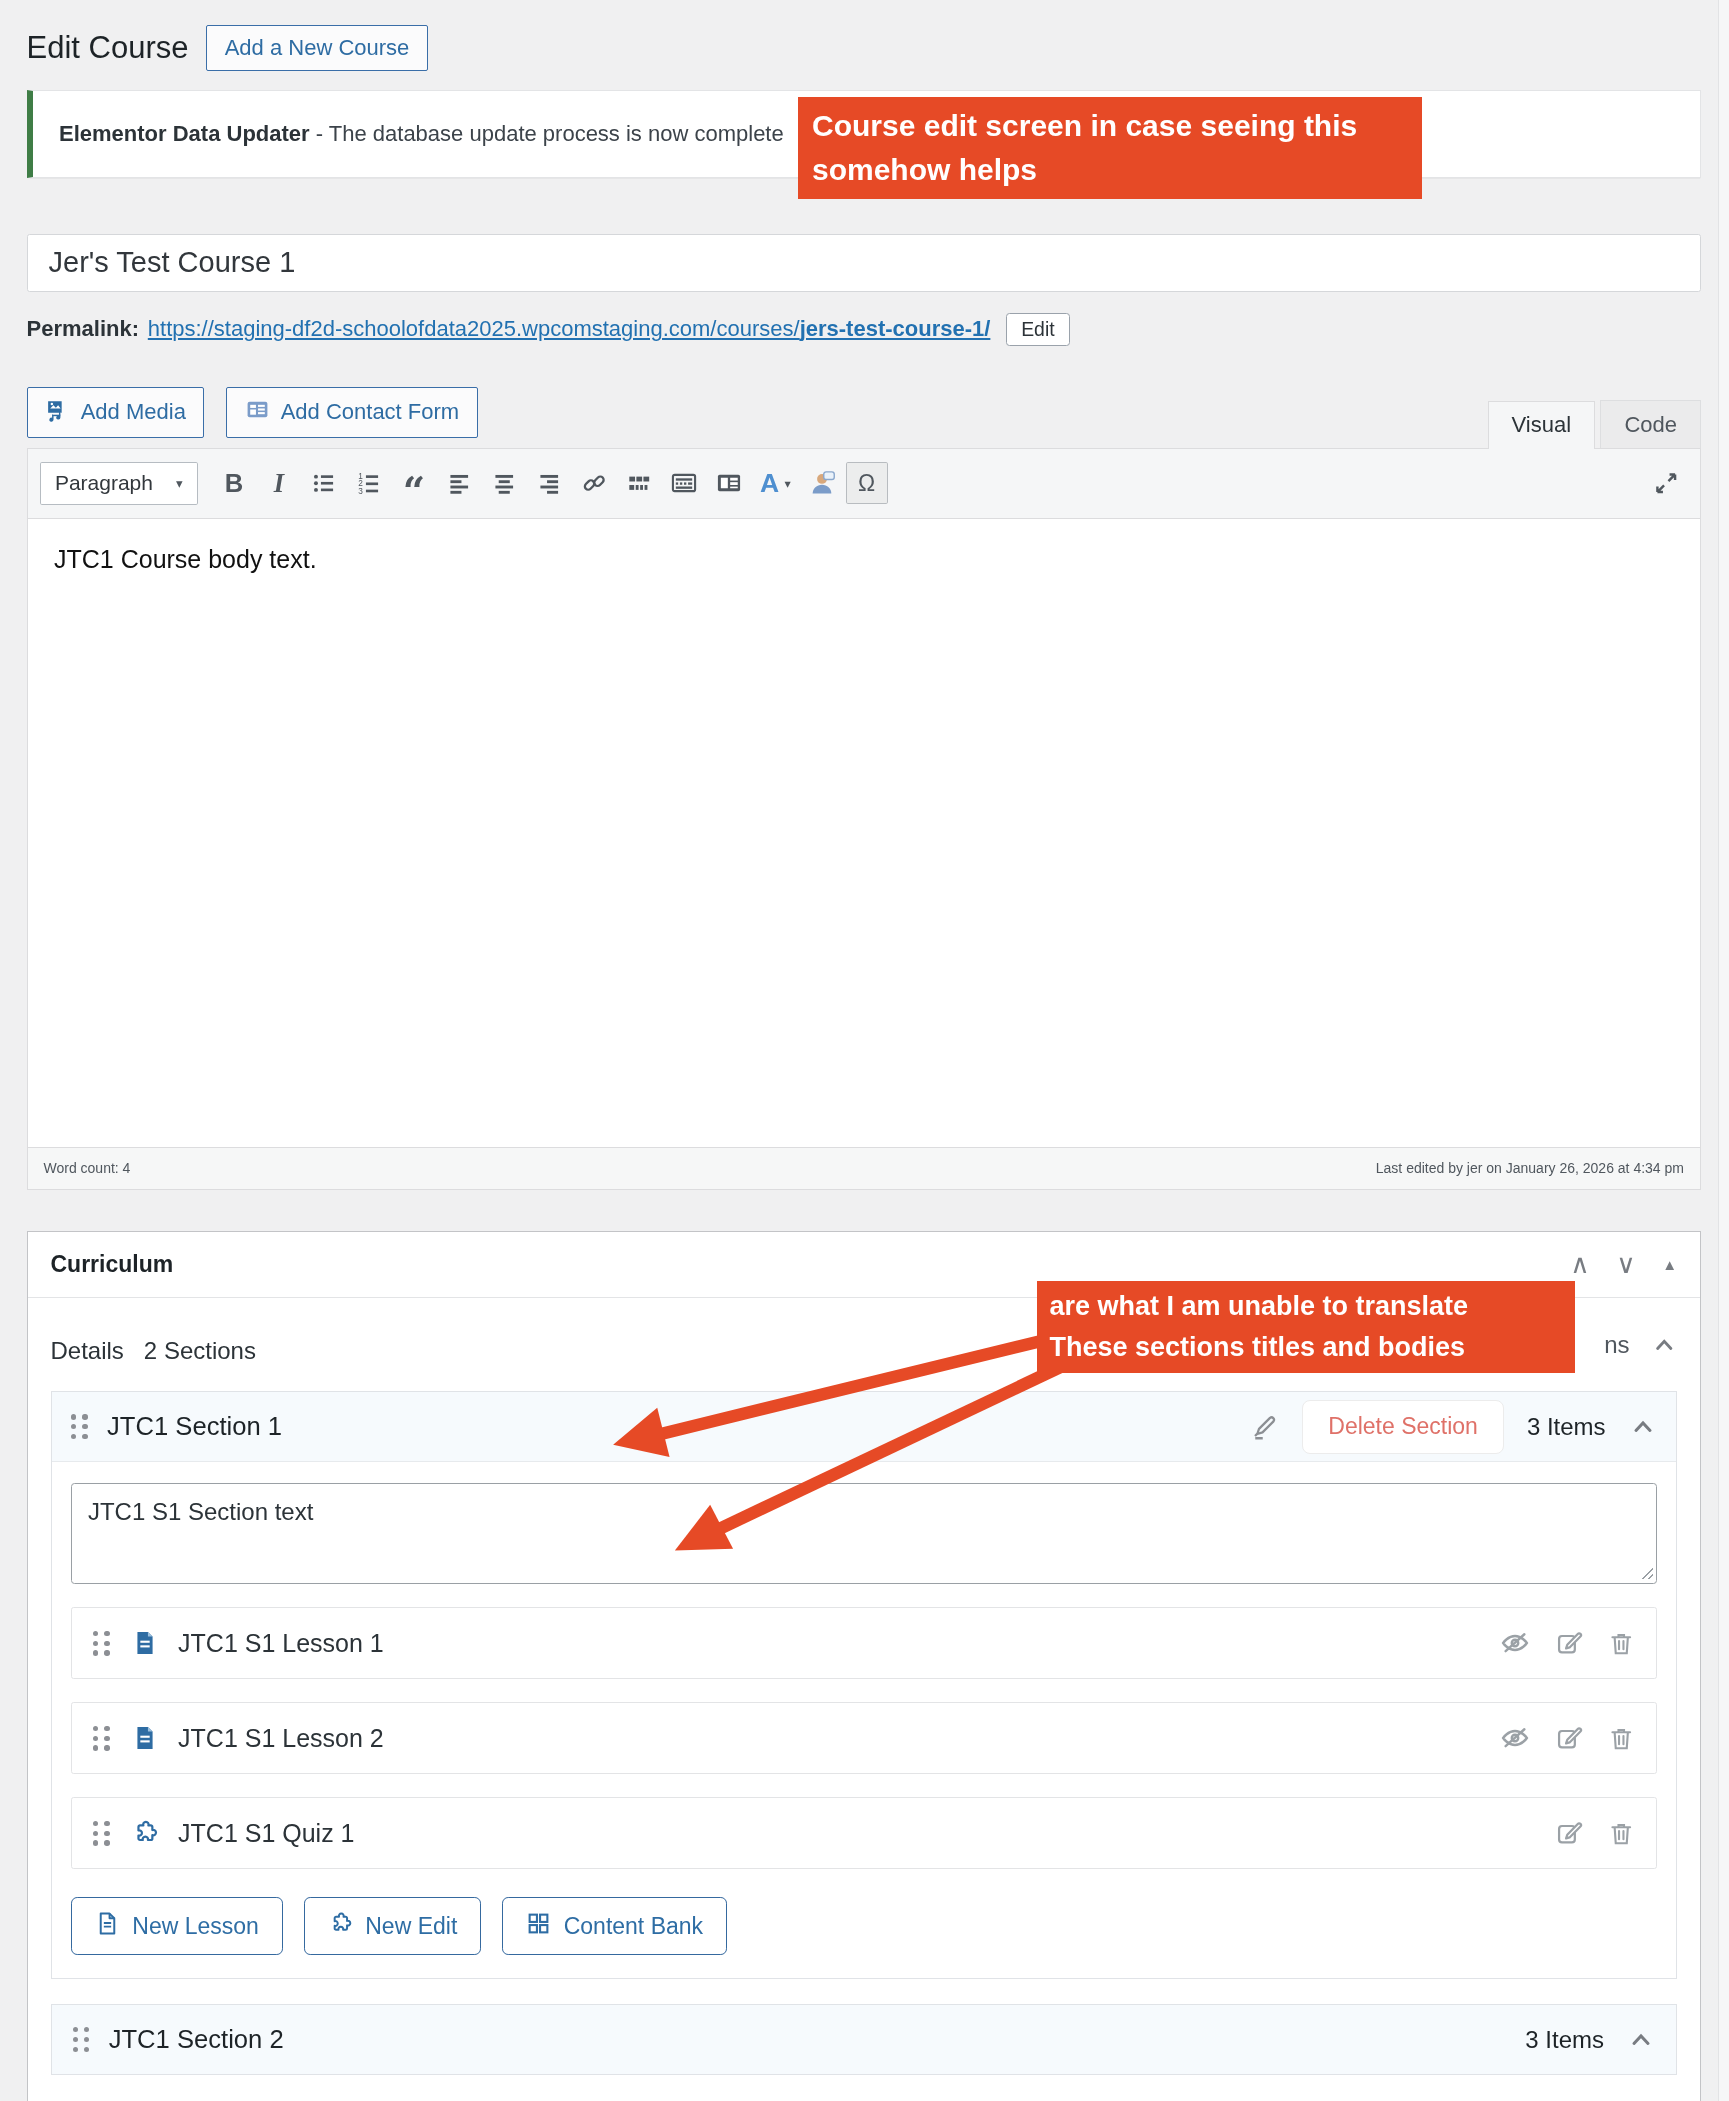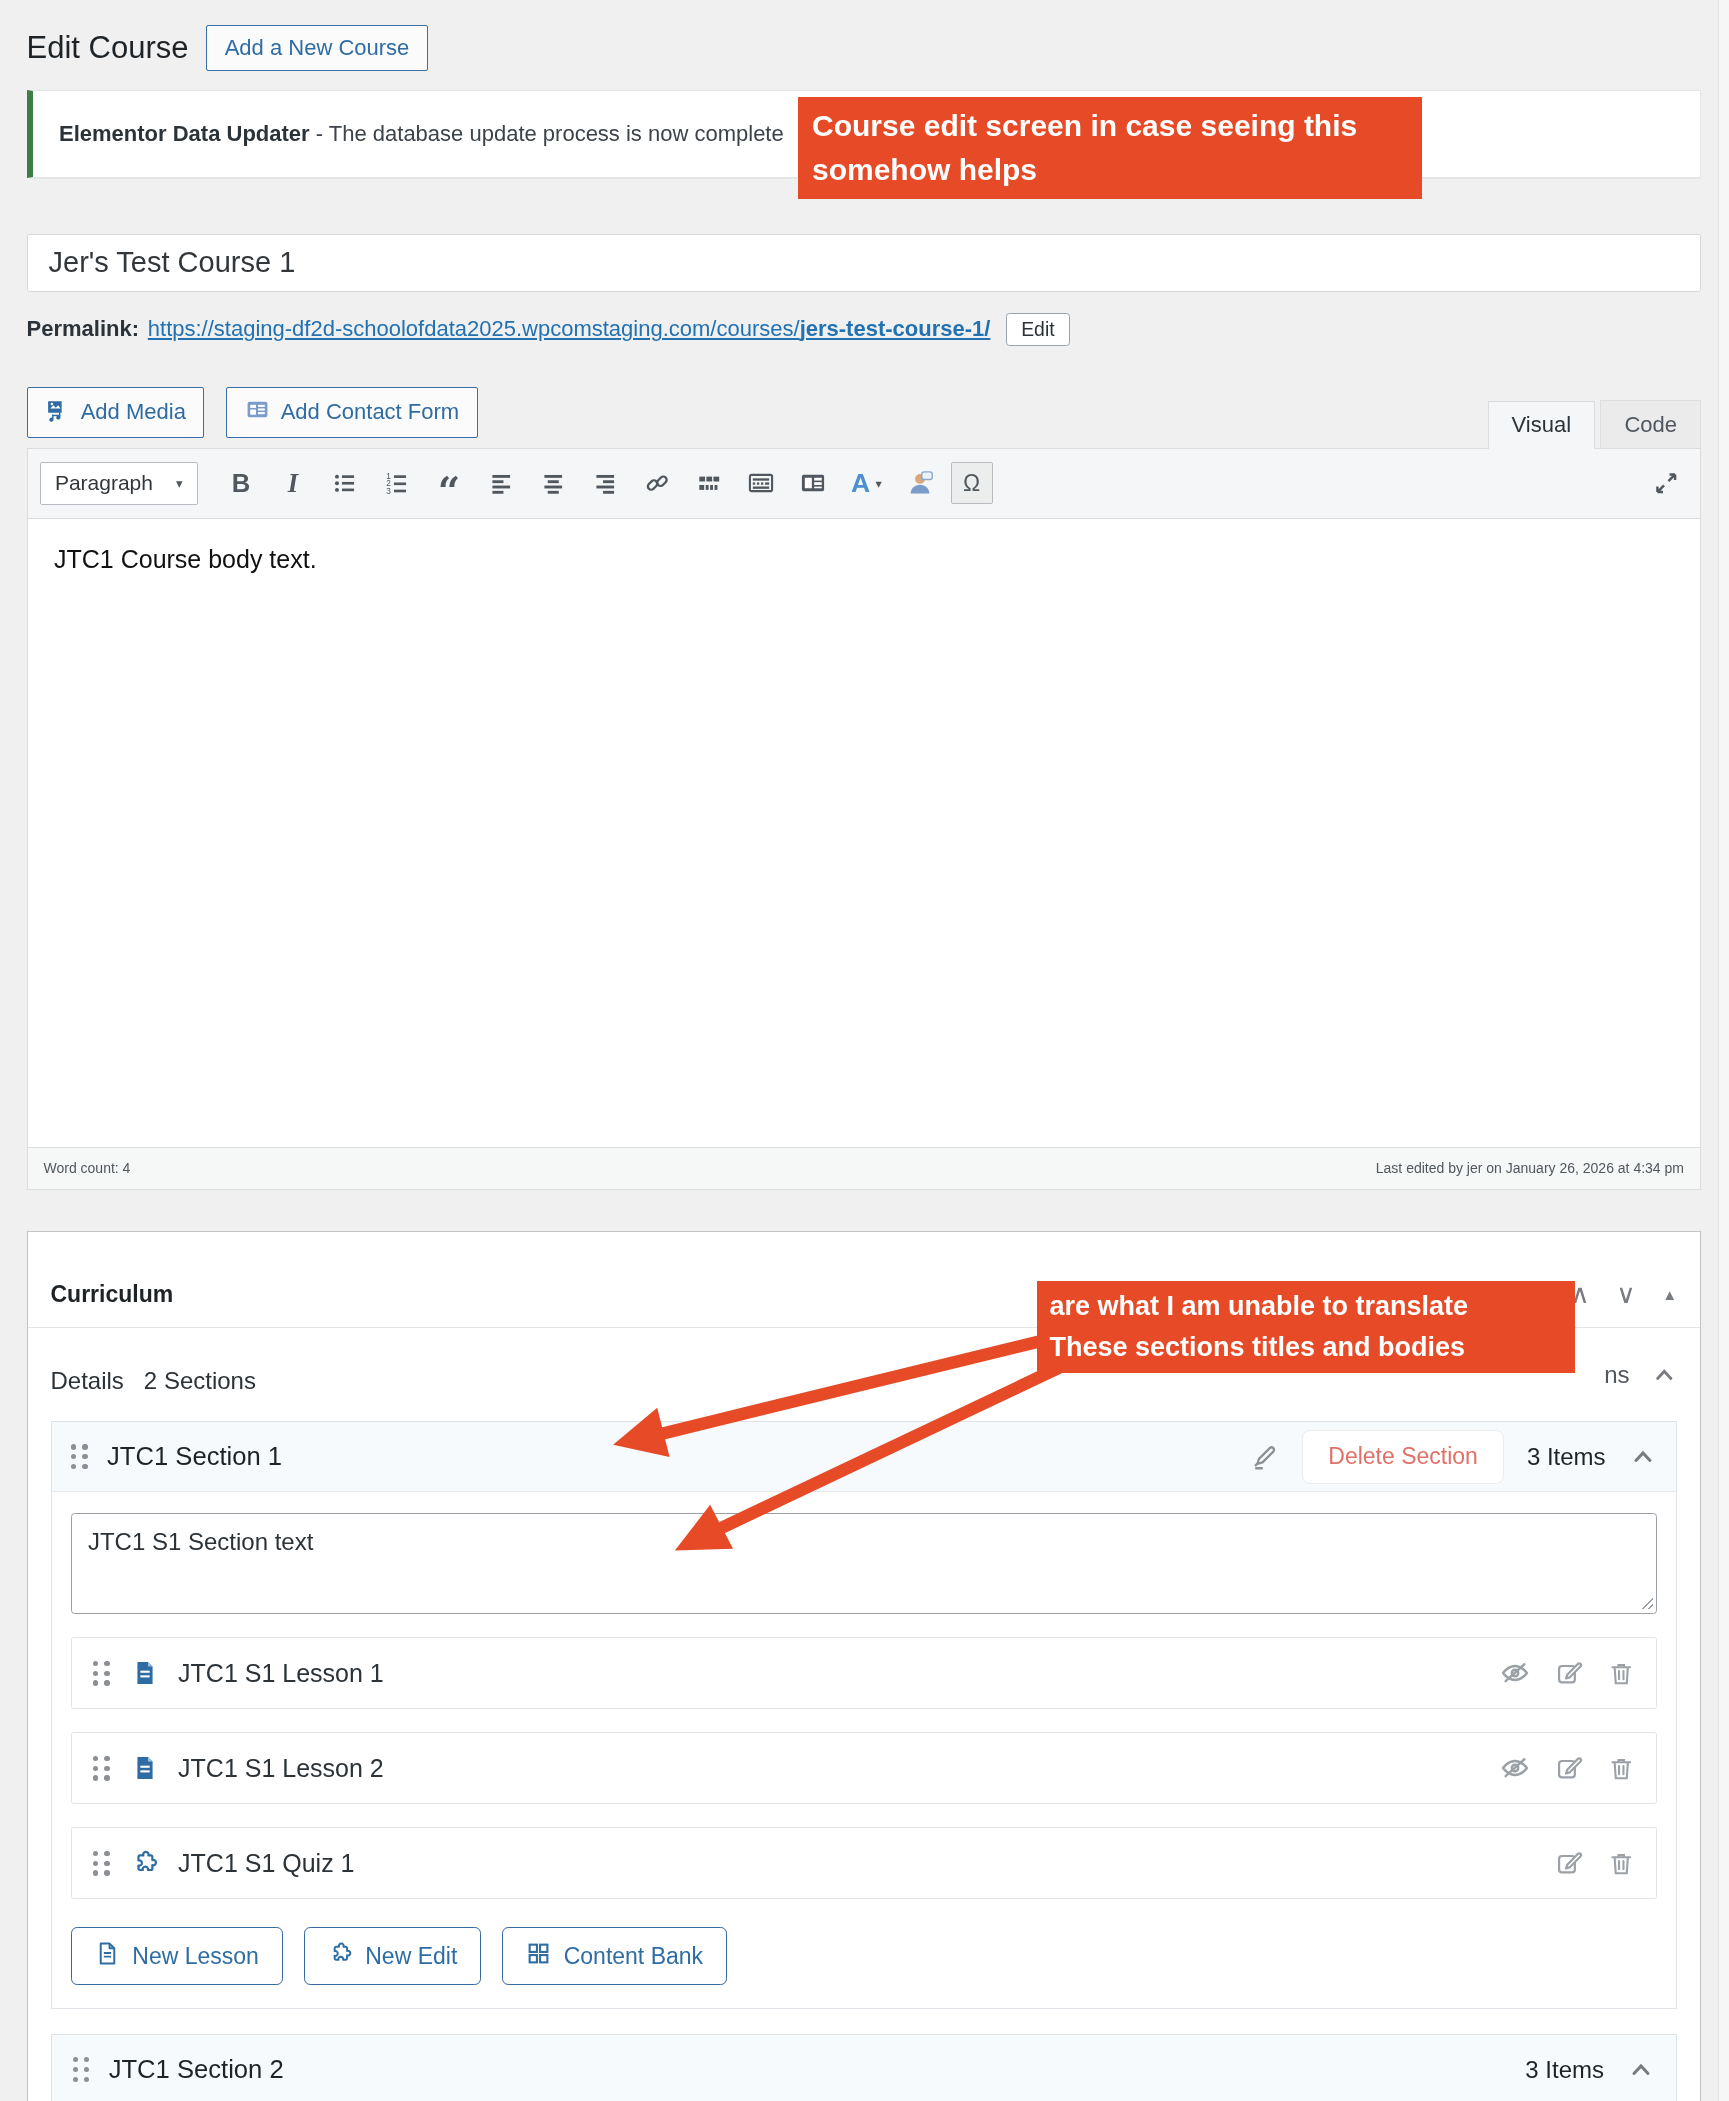--- a/index.html
+++ b/index.html
@@ -50,21 +50,21 @@
   .editor-tools { margin-top:41px; display:flex; align-items:flex-end; }
   .media-buttons { display:flex; gap:22px; padding-bottom:10.6px; }
   .editor-tabs { margin-left:auto; display:flex; }
   .tab { font-size:22px; color:#2c3338; padding:10.6px 23px; cursor:pointer; }
   .tab.active { background:#f5f6f7; border:0.9px solid #dcdcde; border-bottom:none; position:relative; top:0.9px; }
   .tab.inactive { background:#ebebec; border:0.9px solid #dddee0; border-bottom:none; color:#50575e; margin-left:5.3px; }
 
   .editor-wrap { border:0.9px solid #dcdcde; background:#fff; }
   .mce-toolbar {
     background:#f5f6f7; border-bottom:0.9px solid #dcdcde;
-    display:flex; align-items:center; padding:12.4px 12.4px; gap:10px;justify-content:center;
+    display:flex; align-items:center; padding:12.4px 12.4px; gap:3px;justify-content:center;
   }
   .fmt-select {
     background:#fff; border:0.9px solid #b6bcc2; border-radius:1.8px;
     display:flex; align-items:center; gap:23px; padding:8.8px 14px;
     font-size:21px; color:#32373c; margin-right:12.4px; cursor:pointer;
   }
   .fmt-select .car { font-size:13.2px; color:#50575e; }
   .tb-btn {
     width:42px; height:42px; display:flex; align-items:center; justify-content:center;
     color:#50575e; cursor:pointer; border-radius:1.8px; font-size:25px;
@@ -83,21 +83,21 @@
     background:#f6f7f7; border-top:0.9px solid #dcdcde; height:42px;
     display:flex; align-items:center; justify-content:space-between;
     padding:0 16px; font-size:14px; color:#50575e;
   }
 
   
   .metabox {
     margin-top:41px; background:#fff; border:0.9px solid #c3c4c7; height:882px; overflow:hidden;
   }
   .metabox-head {
-    display:flex; align-items:center; padding:19.4px 23px; border-bottom:0.9px solid #e3e4e6;margin-top:30px;
+    display:flex; align-items:center; padding:19.4px 23px; border-bottom:0.9px solid #e3e4e6;
   }
   .metabox-head .mb-title { font-size:23px; font-weight:700; color:#1d2327; }
   .mb-controls { margin-left:auto; display:flex; align-items:center; gap:26.5px; color:#787c82; }
   .mb-controls .ord { font-size:26.5px; cursor:pointer; line-height:1; }
   .mb-controls .tri { font-size:15px; cursor:pointer; }
 
   .details-row {
     display:flex; align-items:center; padding:26.5px 23px 19.4px 23px; font-size:24px; color:#2c3338;
   }
   .details-row .tabs { display:flex; gap:20px;margin-top:12px; }

